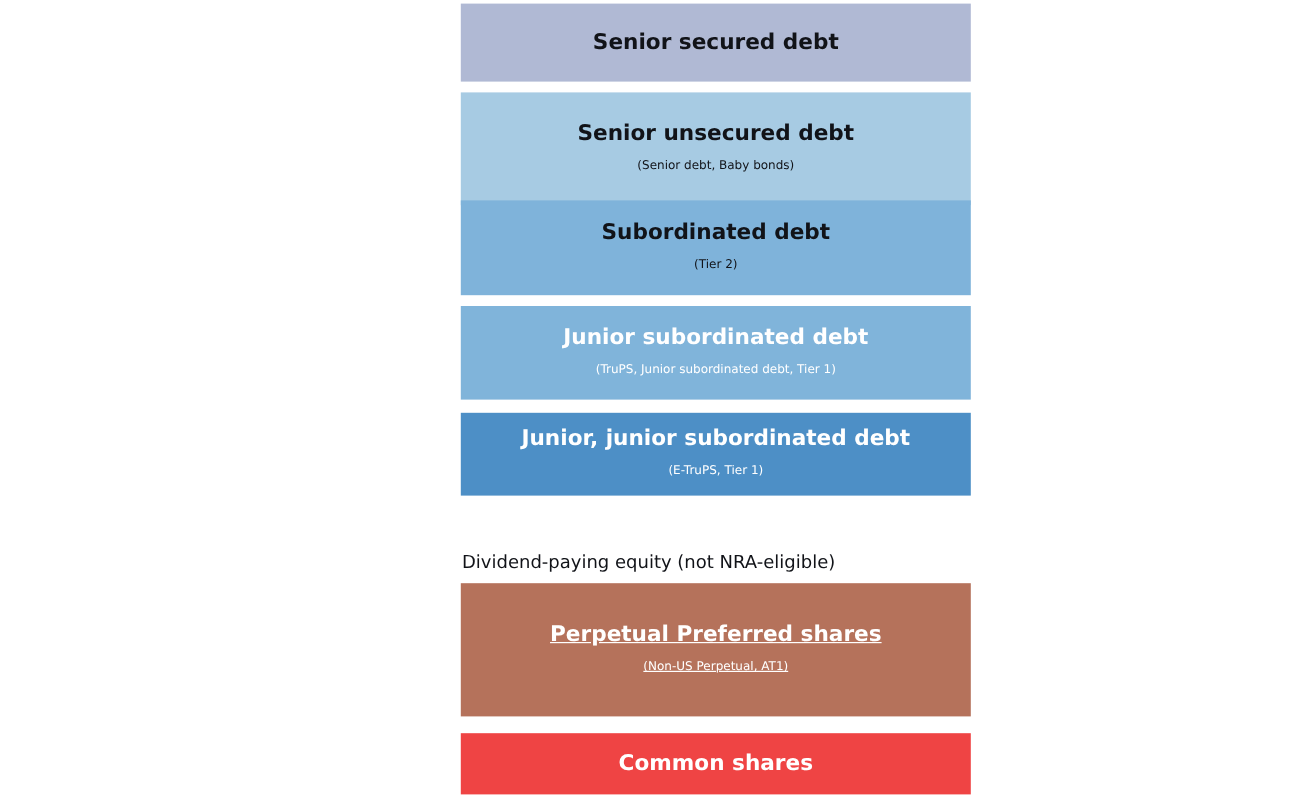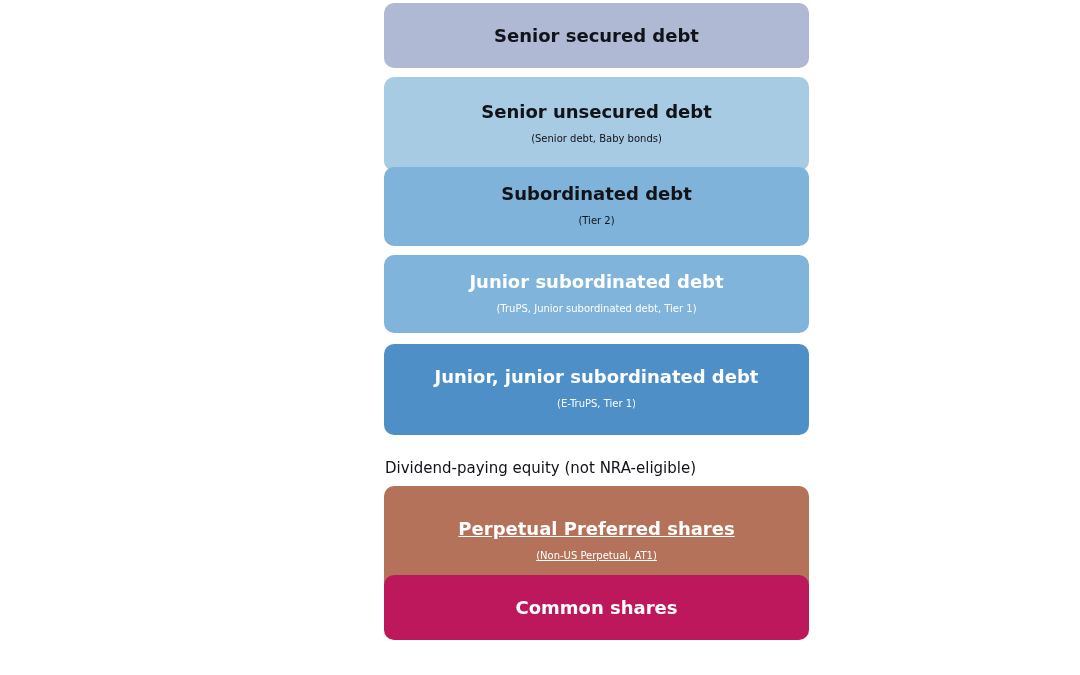--- a/index.html
+++ b/index.html
@@ -1,19 +1,19 @@
 <!DOCTYPE html>
 <html><head>
 <meta charset="utf-8">
 <style>
   html, body { margin:0; padding:0; }
   body { width:1080px; height:675px; background:#ffffff; position:relative; overflow:hidden;
          font-family: "DejaVu Sans", sans-serif; }
   .box { position:absolute; left:384px; width:425px; display:flex; flex-direction:column;
-         align-items:center; justify-content:center; text-align:center;border-radius:10px; }
+         align-items:center; justify-content:center; text-align:center; }
   .title { font-weight:bold; font-size:18px; line-height:22px; }
   .sub { font-size:10px; line-height:18px; margin-top:7px; }
   .dark { color:#111318; }
   .light { color:#ffffff; }
   .label { position:absolute; left:385px; top:459px; font-weight:normal; font-size:15px; color:#111318; white-space:nowrap; }
 </style>
 </head>
 <body>
 
 <div>
@@ -30,29 +30,29 @@
   <div class="box dark" style="top:167px;height:79px;background:#7fb3da;">
     <div class="title">Subordinated debt</div>
     <div class="sub">(Tier 2)</div>
   </div>
 
   <div class="box light" style="top:255px;height:78px;background:#80b4da;">
     <div class="title">Junior subordinated debt</div>
     <div class="sub">(TruPS, Junior subordinated debt, Tier 1)</div>
   </div>
 
-  <div class="box light" style="top:344px;height:91px;background:#4d8fc6;">
+  <div class="box light" style="top:344px;height:69px;background:#4d8fc6;">
     <div class="title">Junior, junior subordinated debt</div>
     <div class="sub">(E-TruPS, Tier 1)</div>
   </div>
 
   <div class="label">Dividend-paying equity (not NRA-eligible)</div>
 
   <div class="box light" style="top:486px;height:111px;background:#b5725b;text-decoration:underline;">
     <div class="title">Perpetual Preferred shares</div>
     <div class="sub">(Non-US Perpetual, AT1)</div>
   </div>
 
-  <div class="box light" style="top:575px;height:65px;background:#be185d;">
+  <div class="box light" style="top:611px;height:51px;background:#ef4444;">
     <div class="title">Common shares</div>
   </div>
 
 </div>
 
 </body></html>

